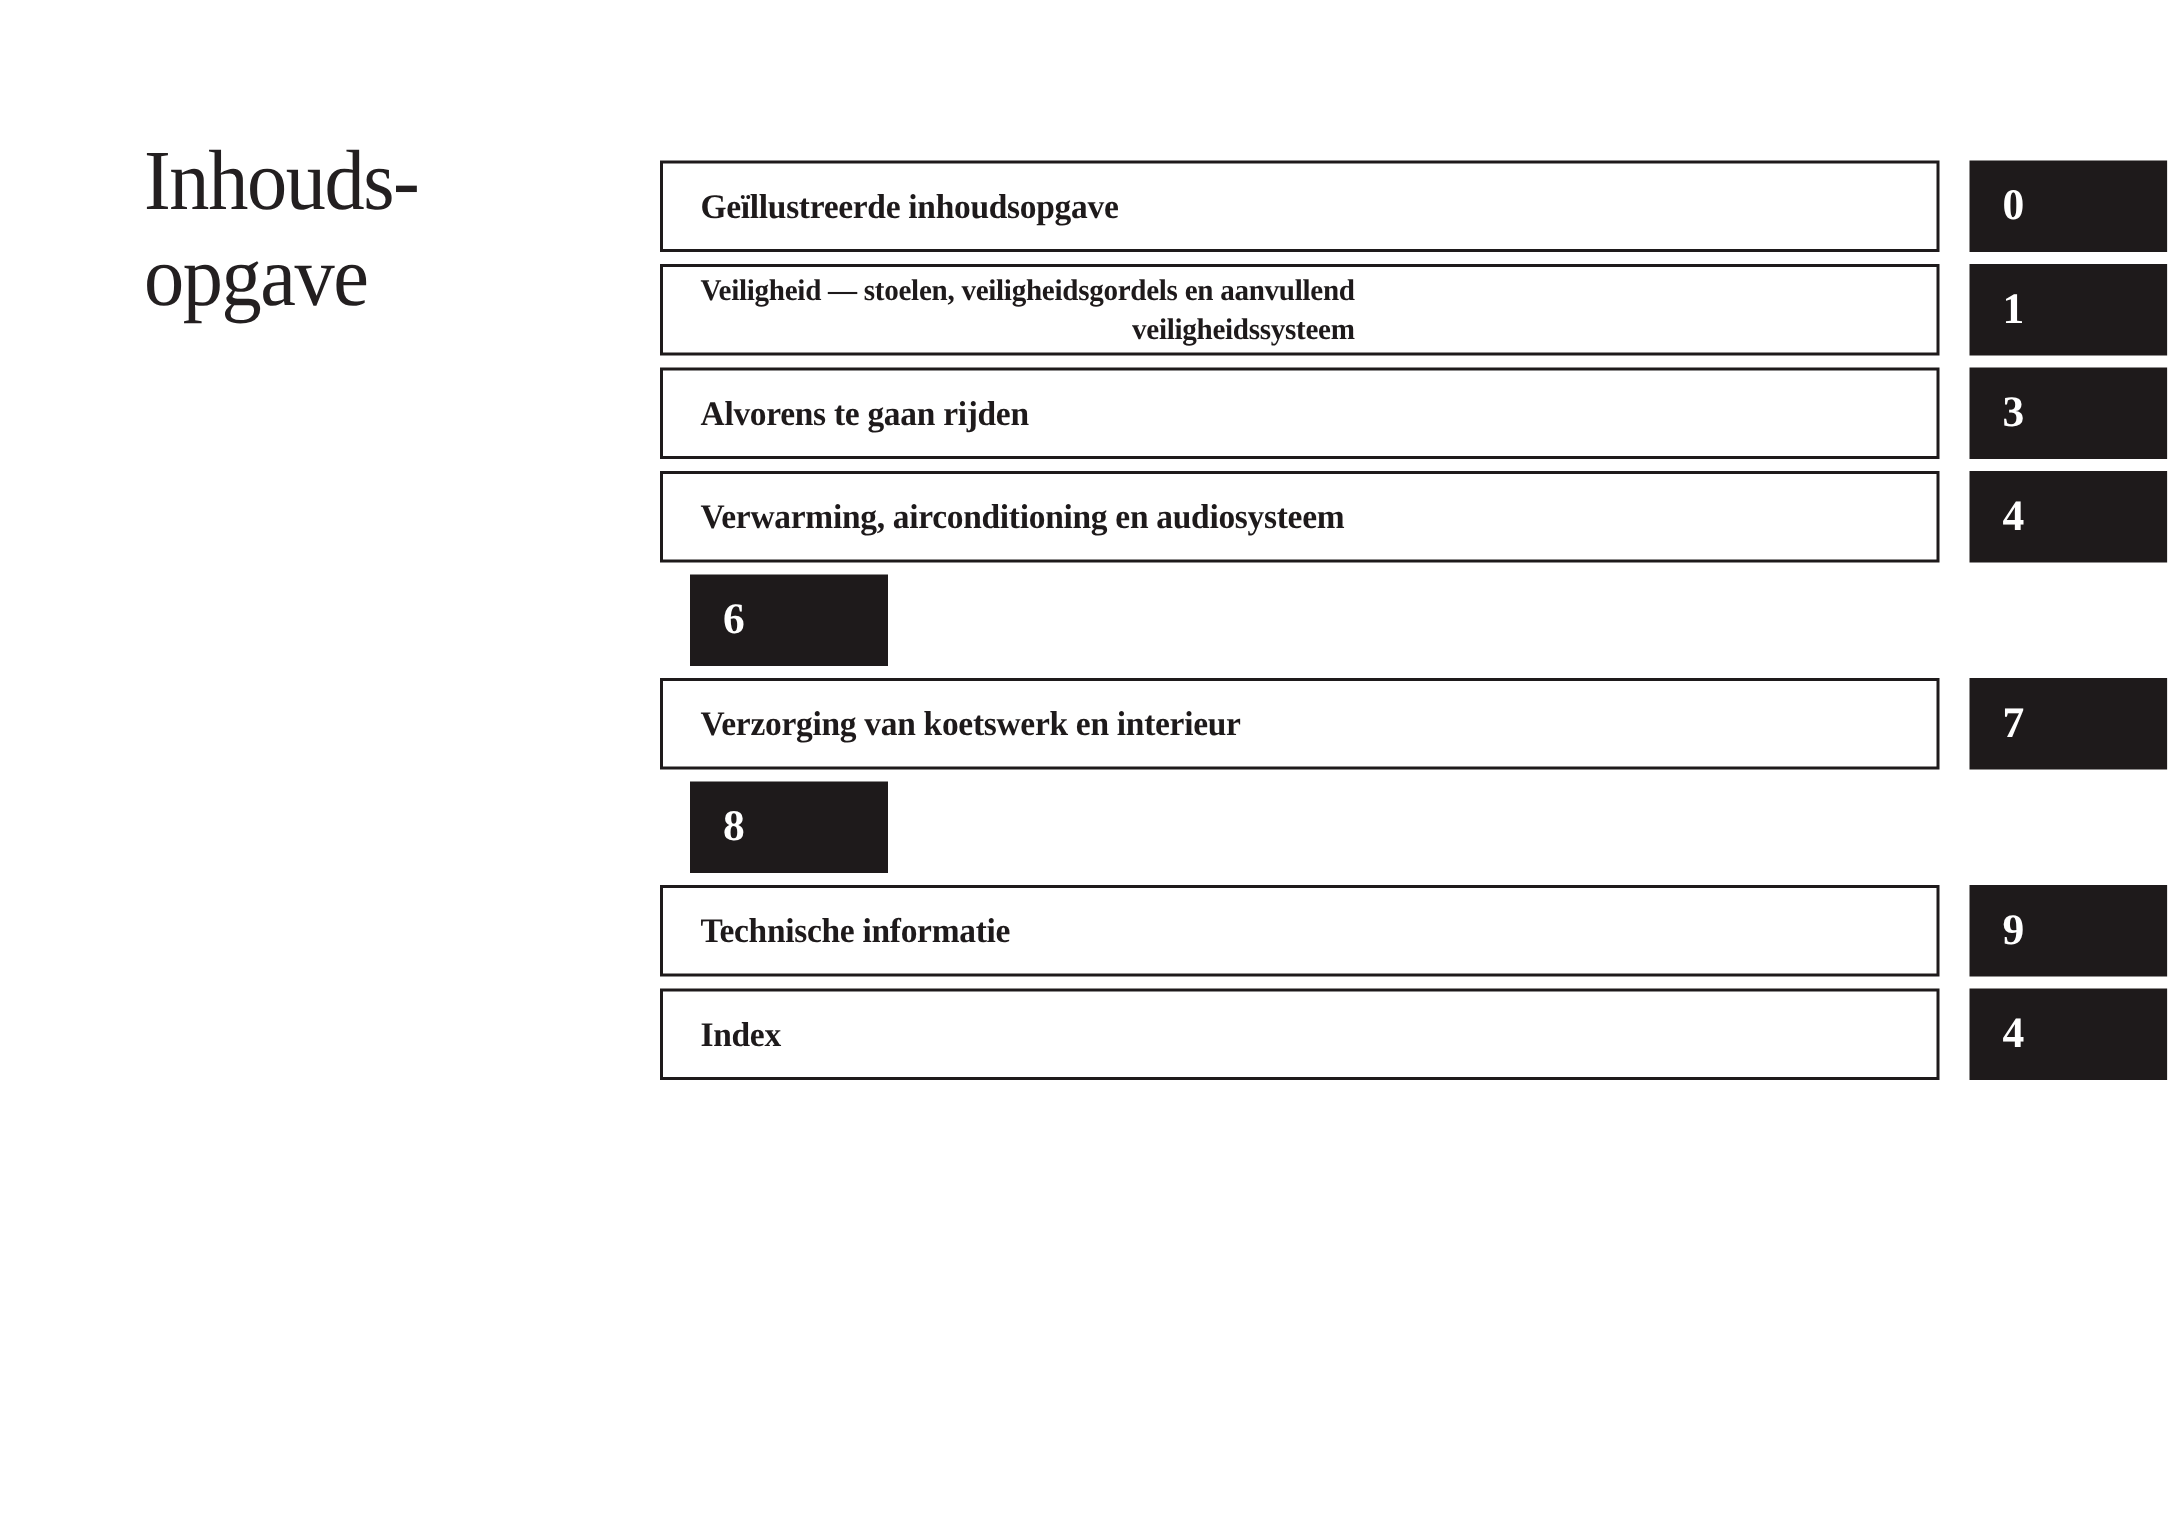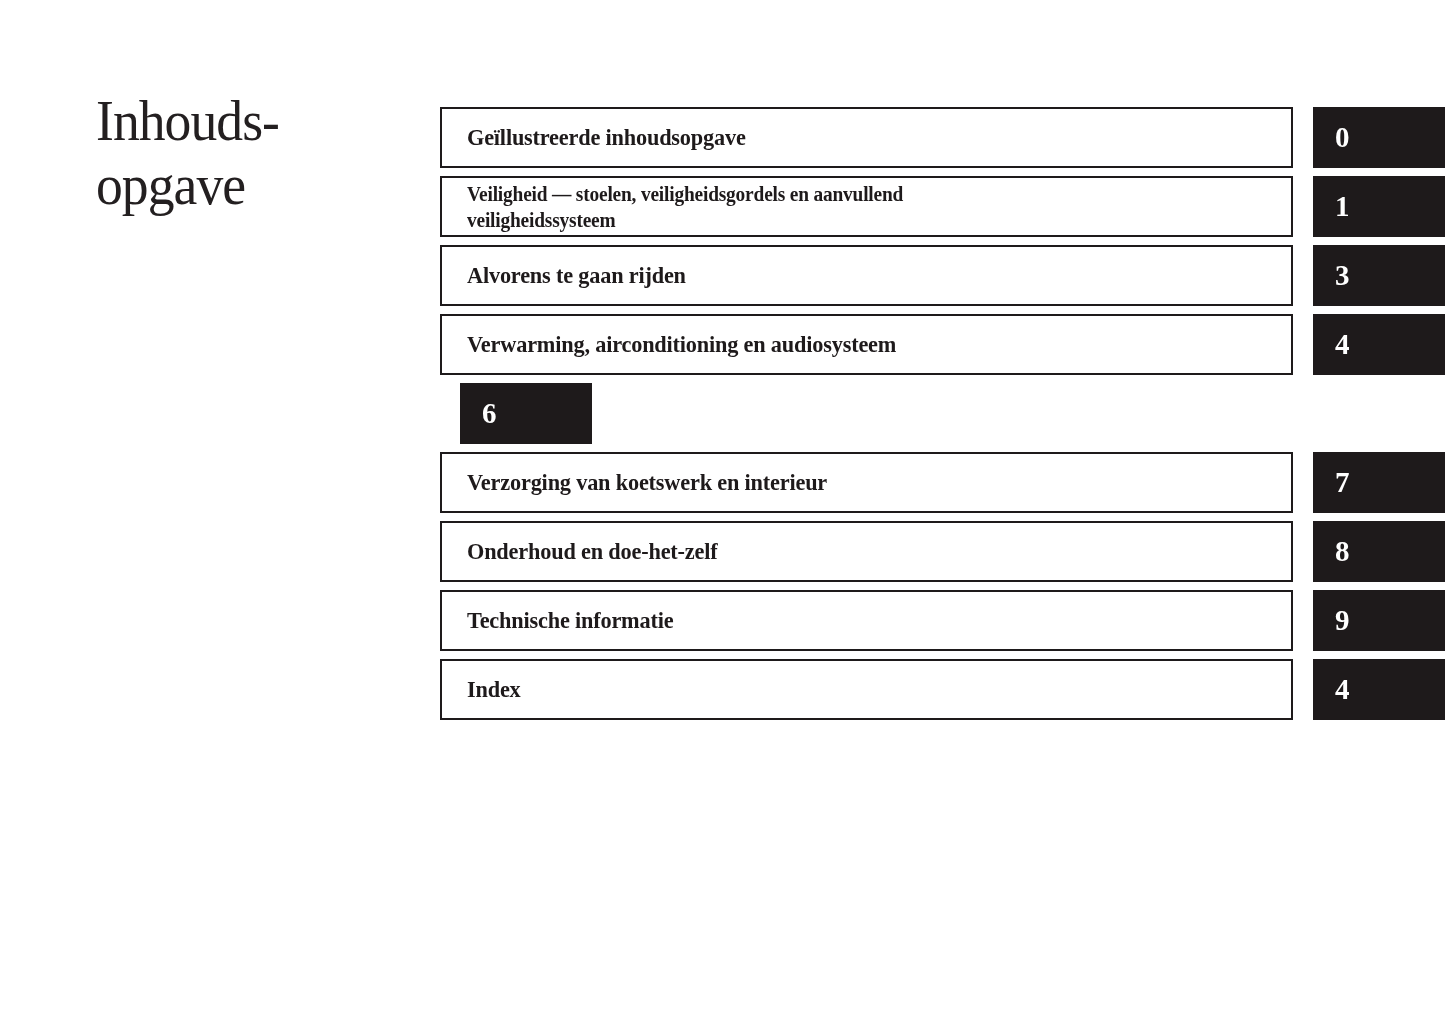--- a/index.html
+++ b/index.html
@@ -32,20 +32,21 @@
   }
   .title .t-line { display: block; }
   .rows {
     position: absolute;
     left: 440px;
     top: 82px;
     width: 1005px;
     display: flex;
     flex-direction: column;
     gap: 8px;
+    text-align: right;
   }
   .row {
     display: flex;
     height: 61px;
     flex: 0 0 auto;
   }
   .chapter-box {
     width: 853px;
     height: 61px;
     box-sizing: border-box;
@@ -163,23 +164,20 @@
     <div class="row">
       <div class="chapter-box">
         <span class="chapter-label">Verzorging van koetswerk en interieur</span>
       </div>
       <div class="number-box">
         <span class="chapter-number">7</span>
       </div>
     </div>
 
     <div class="row">
-      <div class="chapter-box">
-        <span class="chapter-label">Onderhoud en doe-het-zelf</span>
-      </div>
       <div class="number-box">
         <span class="chapter-number">8</span>
       </div>
     </div>
 
     <div class="row">
       <div class="chapter-box">
         <span class="chapter-label">Technische informatie</span>
       </div>
       <div class="number-box">

